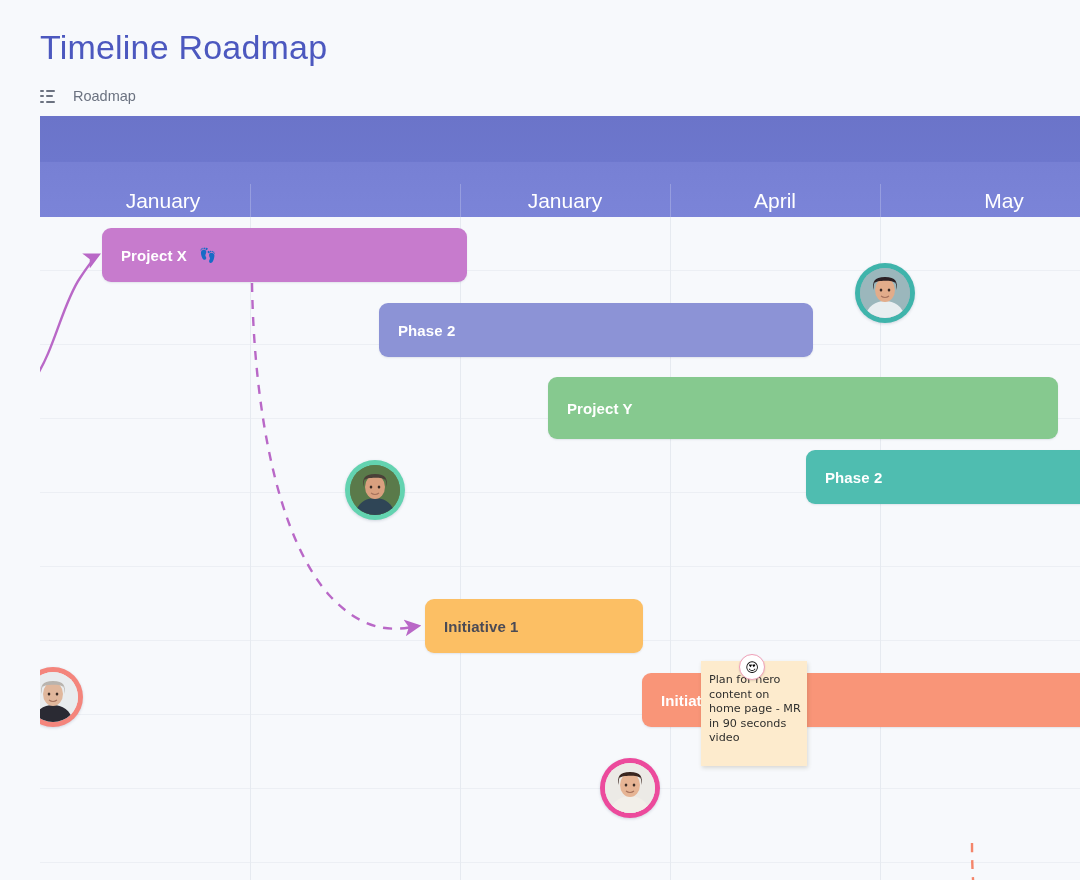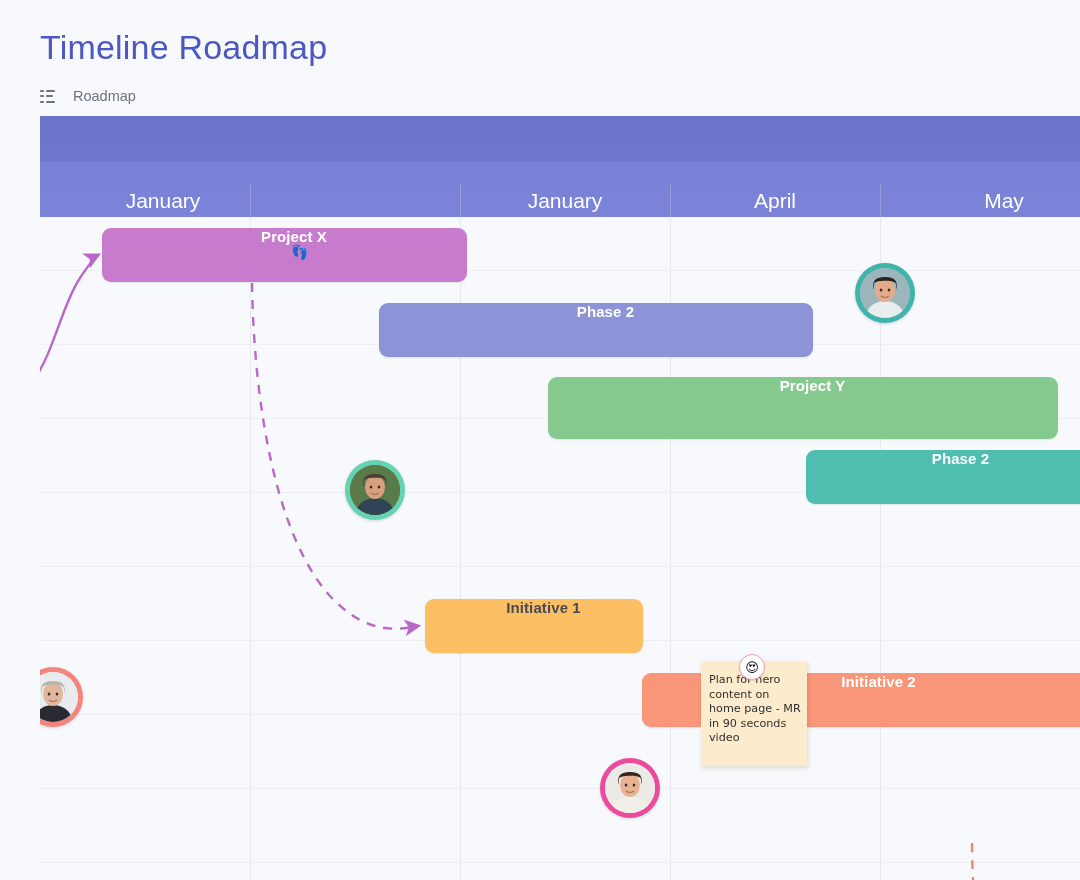--- a/index.html
+++ b/index.html
@@ -52,21 +52,20 @@
     display:flex;align-items:center;justify-content:center;
   }
   .month-sep{position:absolute;top:68px;height:33px;width:1px;background:rgba(255,255,255,.22);}
 
   
   .bar{
     position:absolute;border-radius:9px;display:flex;align-items:center;
     padding-left:19px;box-sizing:border-box;
     font-size:15px;font-weight:bold;letter-spacing:.1px;
     box-shadow:0 1px 2px rgba(40,50,90,.10);
-    flex-direction:column;
   }
   .bar .bar-emoji{margin-left:12px;font-size:14px;line-height:1;}
 
   
   .avatar{
     position:absolute;width:60px;height:60px;border-radius:50%;
     box-sizing:border-box;overflow:hidden;
     box-shadow:0 1px 3px rgba(40,50,90,.18);
   }
   .avatar .face{position:absolute;inset:5px;border-radius:50%;overflow:hidden;}

